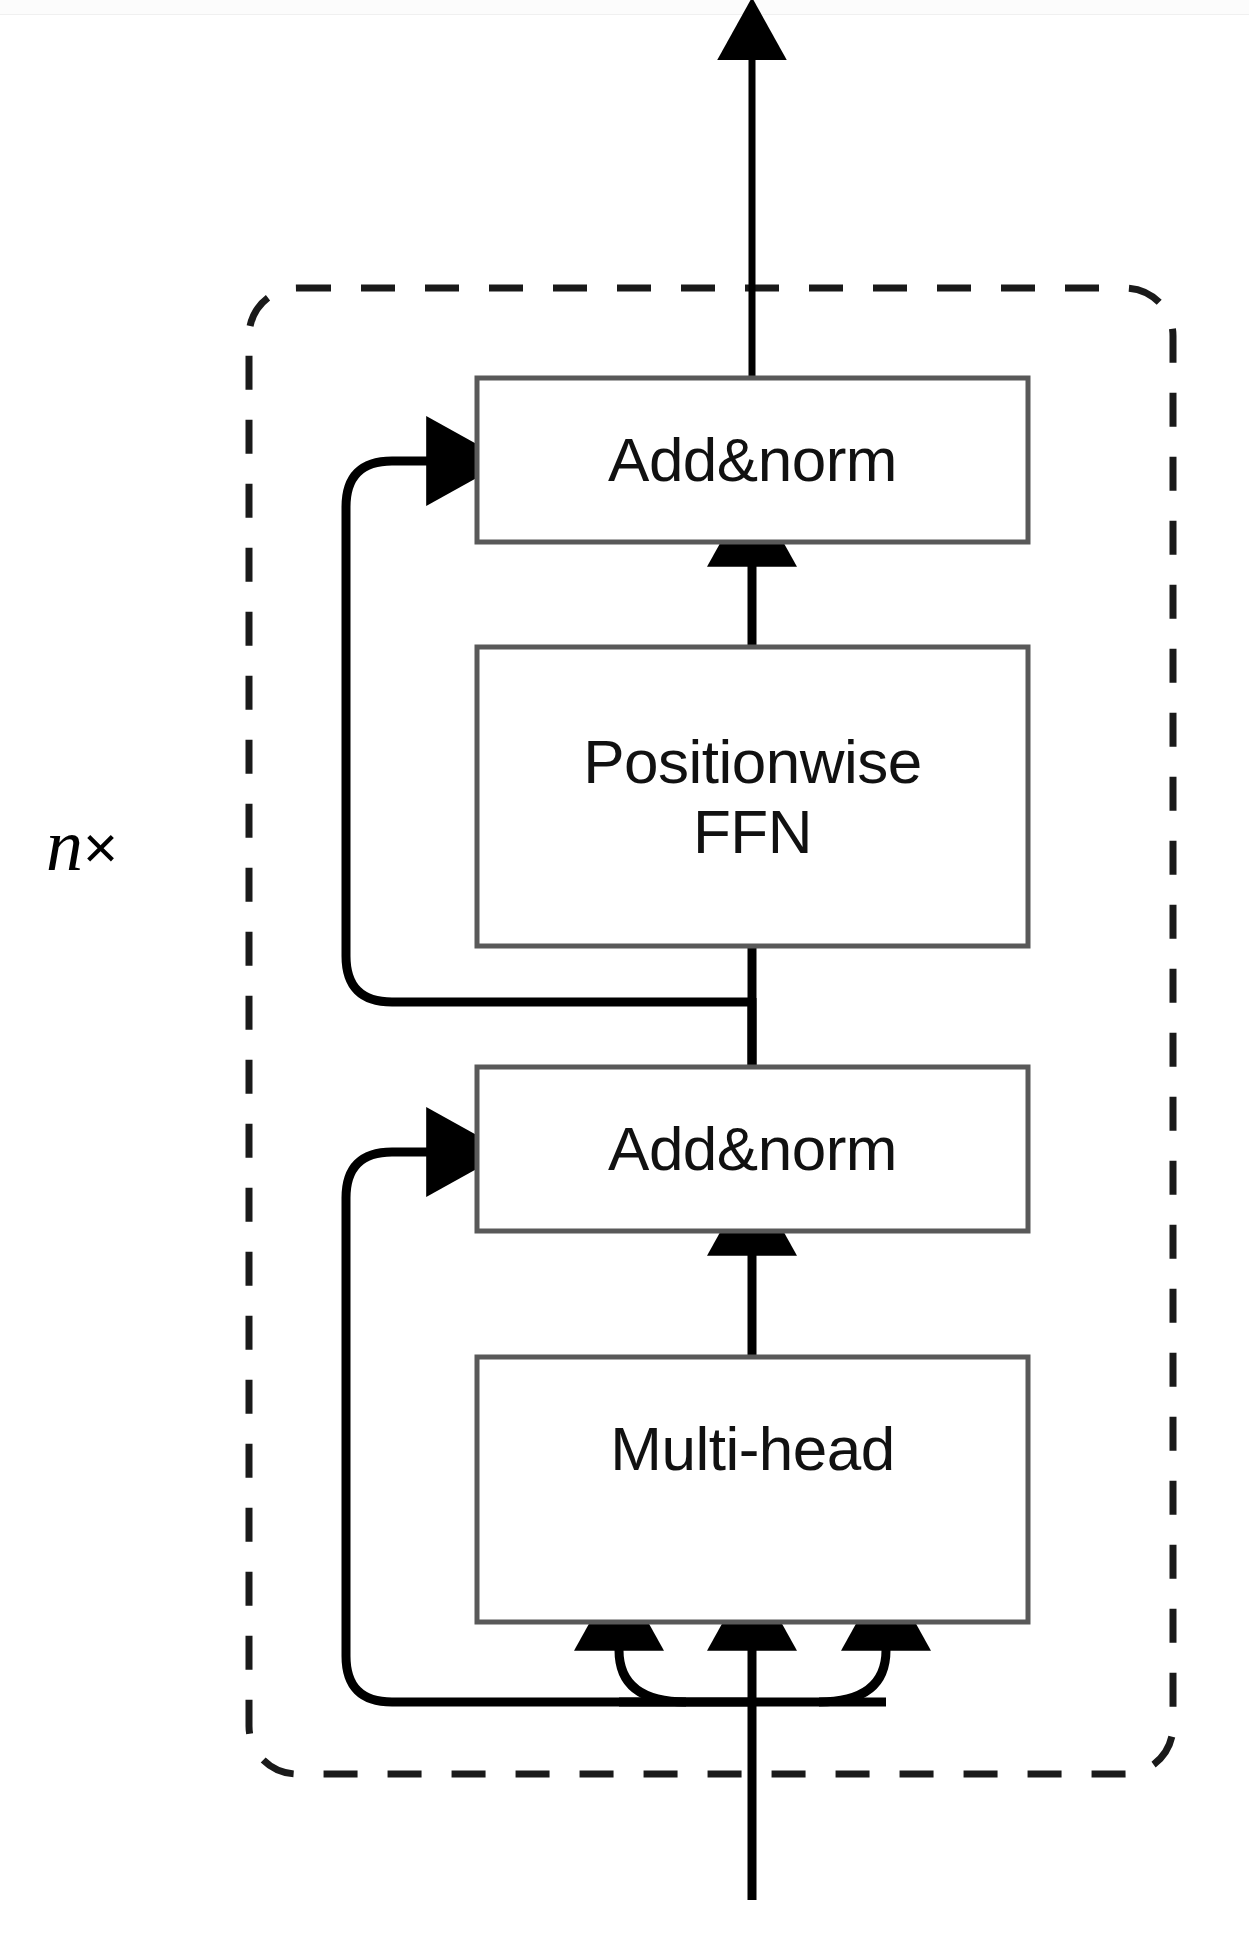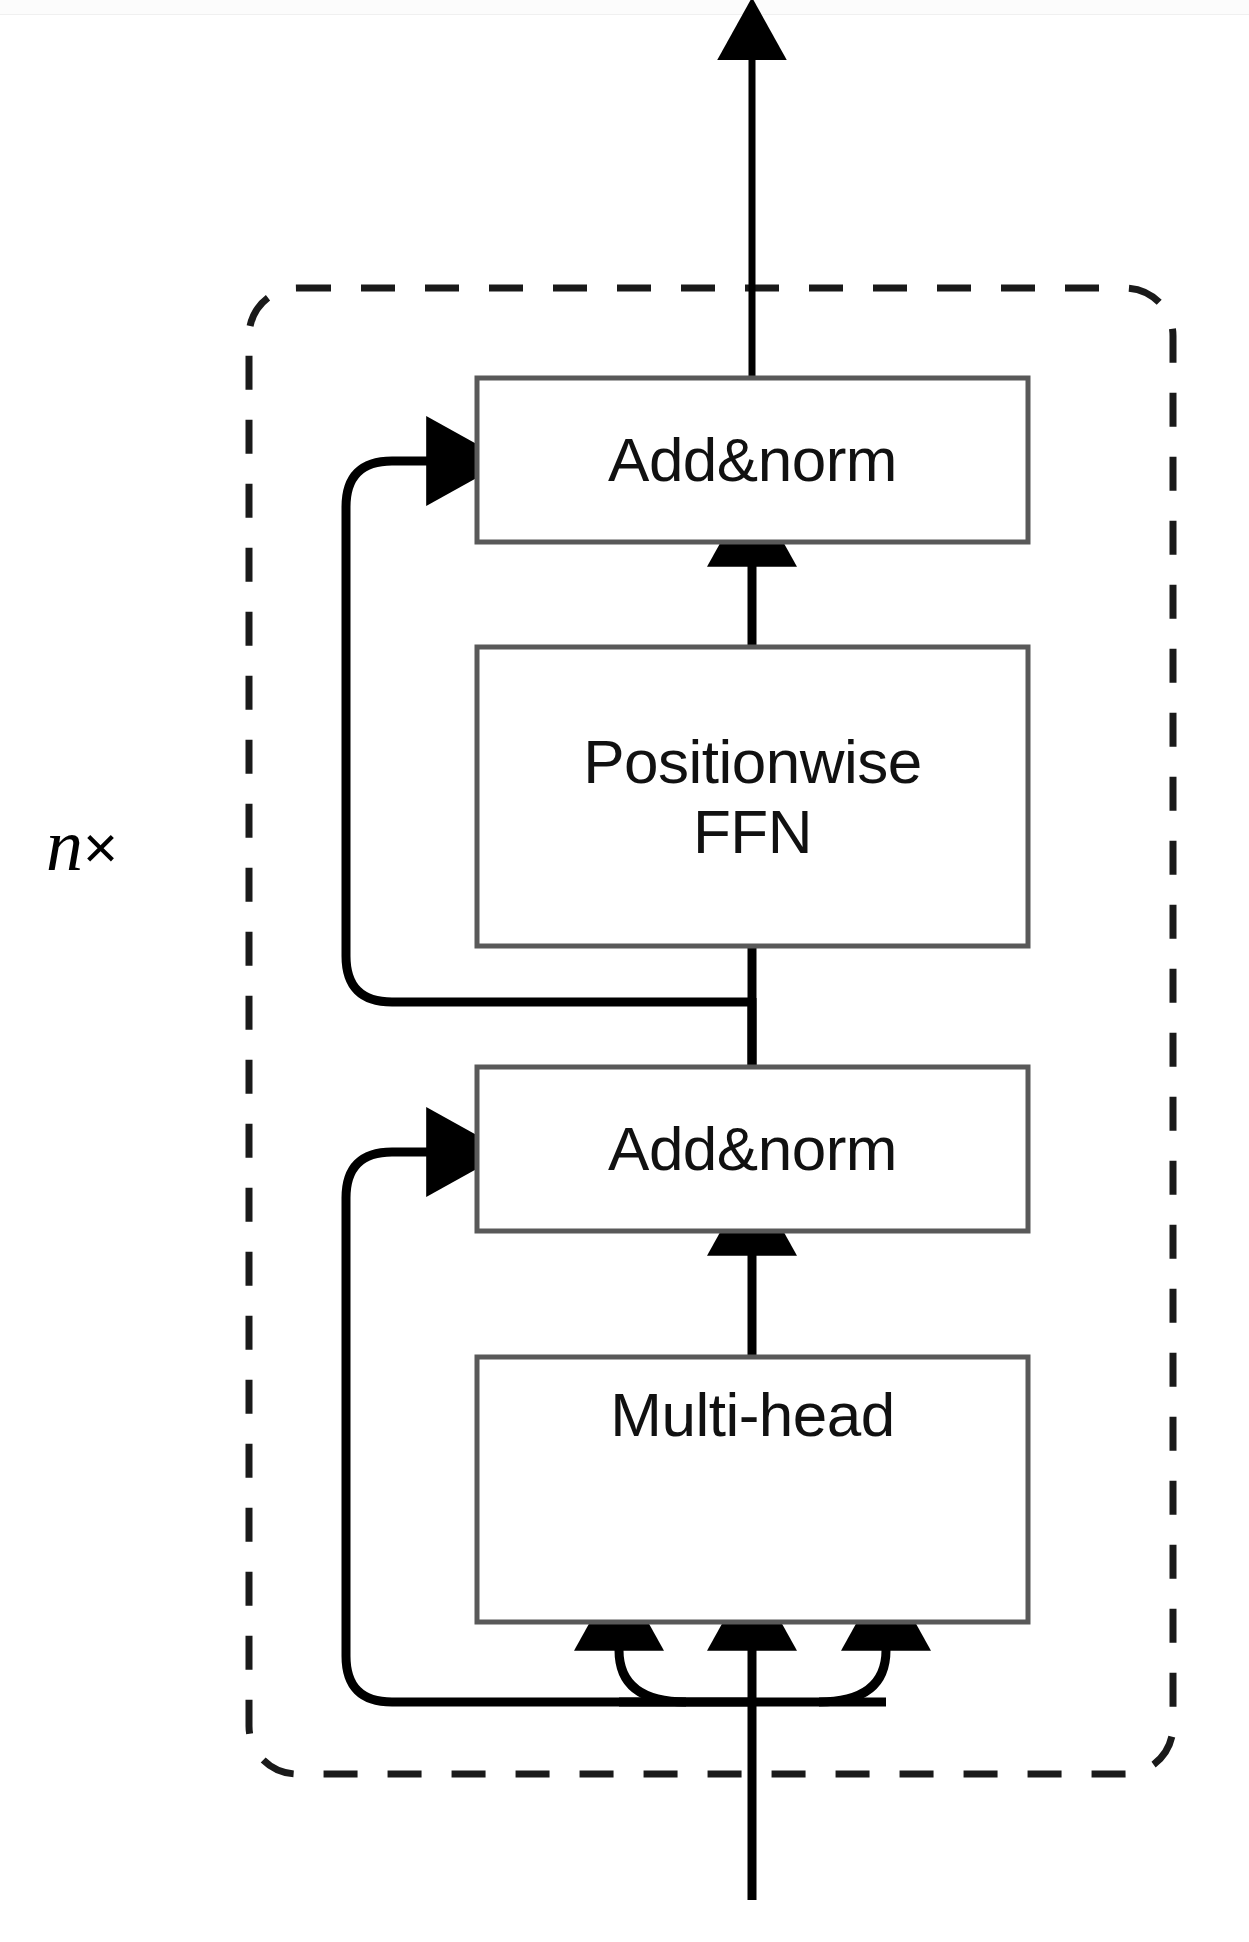--- a/index.html
+++ b/index.html
@@ -114,21 +114,21 @@
 
   <div class="box-label" style="left:477px; top:378px; width:551px; height:164px;">Add&amp;norm</div>
 
   <div class="box-label" style="left:477px; top:647px; width:551px; height:299px;align-items:center;">
     <span>Positionwise</span>
     <span>FFN</span>
   </div>
 
   <div class="box-label" style="left:477px; top:1067px; width:551px; height:164px;">Add&amp;norm</div>
 
-  <div class="box-label" style="left:477px; top:1282px; width:551px; height:265px;gap:24px;">
+  <div class="box-label" style="left:477px; top:1316px; width:551px; height:265px;gap:24px;">
     <span>Multi-head</span>
   </div>
 
   <div class="repeat-label" style="left:46px; top:808px;">
     <span>n</span><span class="times">×</span>
   </div>
 
 </div>
 
 </body></html>

